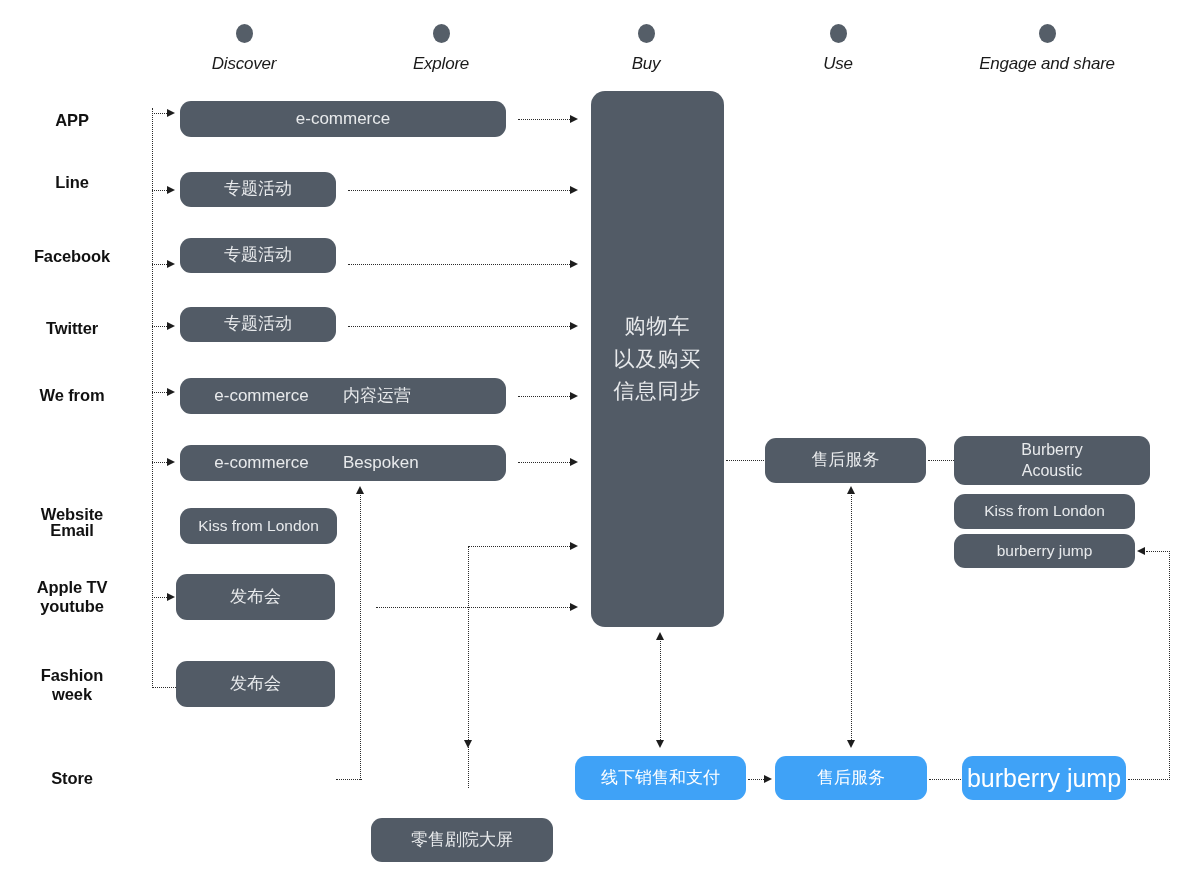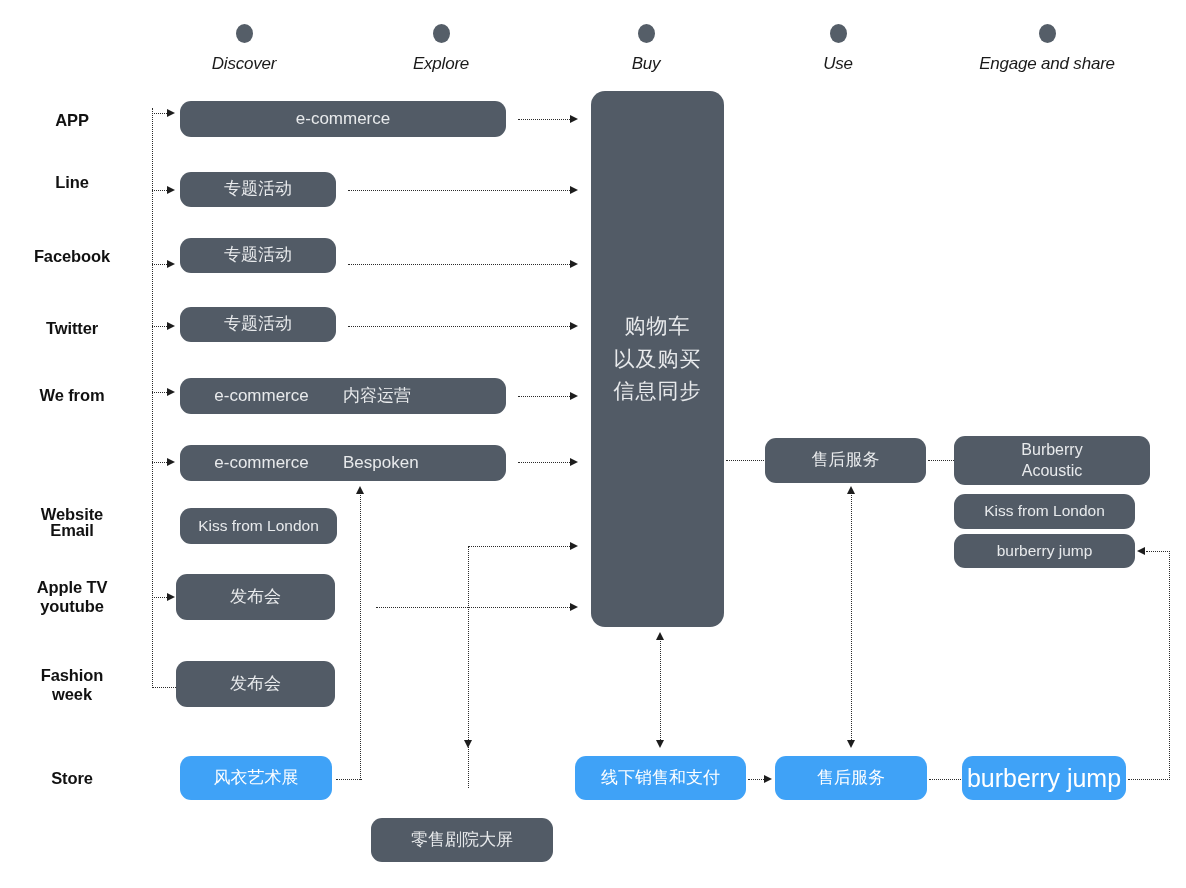--- a/index.html
+++ b/index.html
@@ -176,21 +176,20 @@
     <span class="seg seg1">e-commerce</span>
     <span class="seg seg2">Bespoken</span>
   </div>
 
   <div class="pill small" style="left:180px;top:508px;width:157px;height:36px;">Kiss from London</div>
 
   <div class="pill" style="left:176px;top:574px;width:159px;height:46px;">发布会</div>
 
   <div class="pill" style="left:176px;top:661px;width:159px;height:46px;">发布会</div>
 
-  <div class="pill blue" style="left:180px;top:756px;width:152px;height:44px;">风衣艺术展</div>
 
   <div class="pill" style="left:371px;top:818px;width:182px;height:44px;">零售剧院大屏</div>
 
   <div class="pill tall big-cart" style="left:591px;top:91px;width:133px;height:536px;">购物车
 以及购买
 信息同步</div>
 
   <div class="pill blue" style="left:575px;top:756px;width:171px;height:44px;">线下销售和支付</div>
 
   <div class="pill" style="left:765px;top:438px;width:161px;height:45px;">售后服务</div>

